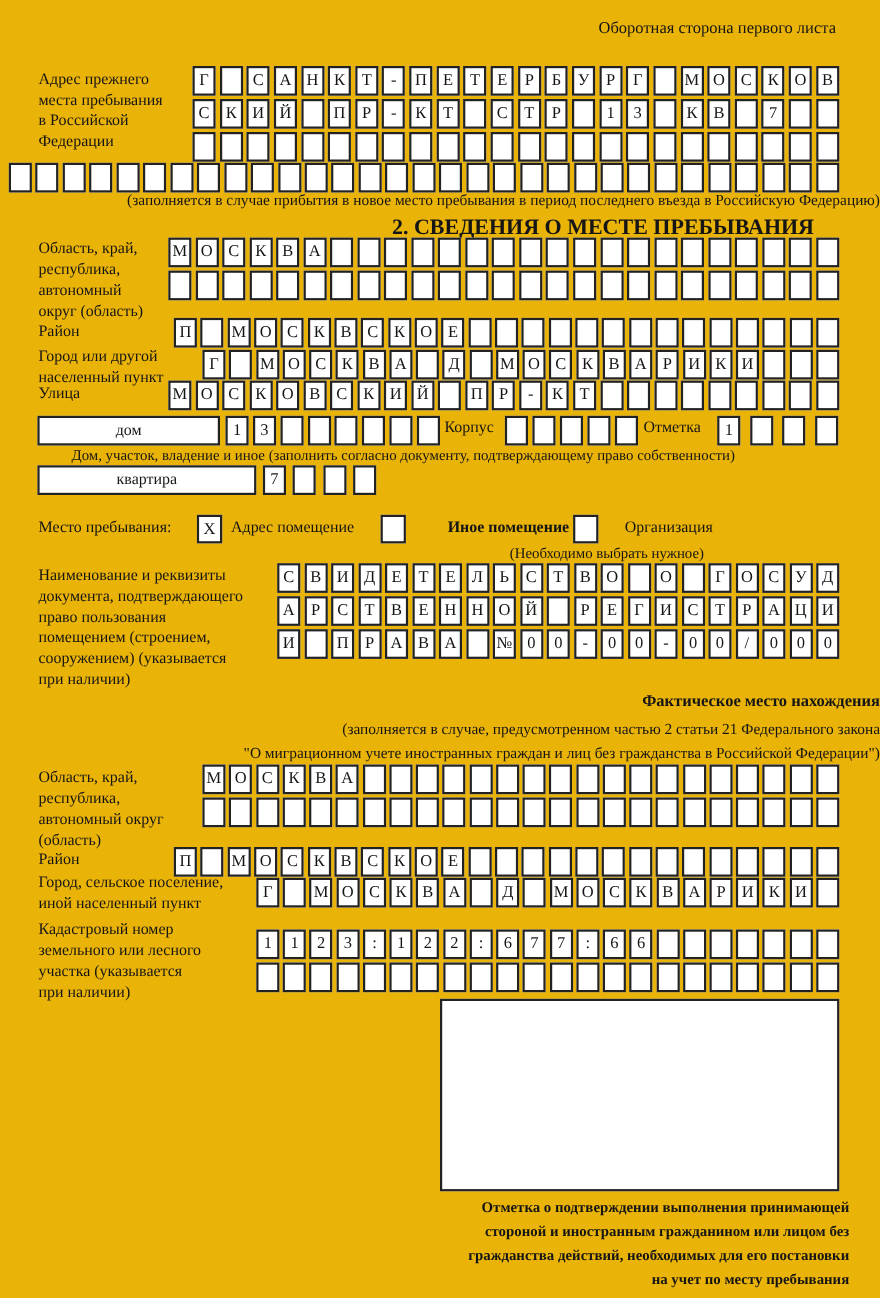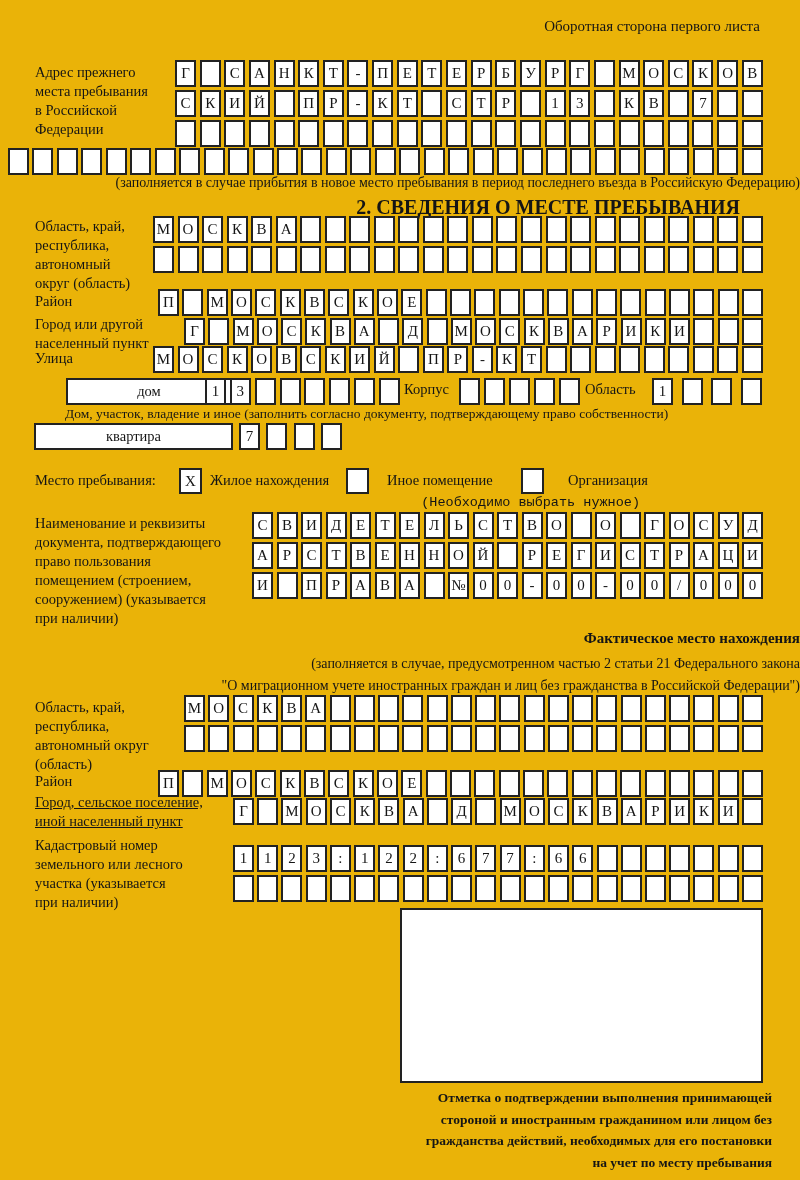--- a/index.html
+++ b/index.html
@@ -293,64 +293,64 @@
       <div class="cell"></div>
       <div class="cell"></div>
       <div class="cell"></div>
       <div class="cell"></div>
       <div class="cell"></div>
       <div class="cell"></div>
       <div class="cell"></div>
       <div class="cell"></div>
     </div>
 
-  <div class="abs labelbox" style="left:34px;top:378px;width:162px;margin-left:32px;">дом</div>
+  <div class="abs labelbox" style="left:34px;top:378px;width:162px;">дом</div>
   <div class="abs cellrow" style="left:205px;top:378px;width:195px;">
       <div class="cell">1</div>
       <div class="cell">3</div>
       <div class="cell"></div>
       <div class="cell"></div>
       <div class="cell"></div>
       <div class="cell"></div>
       <div class="cell"></div>
       <div class="cell"></div>
     </div>
   <div class="abs" style="left:404px;top:381px;font-size:14.5px;">Корпус</div>
   <div class="abs cellrow" style="left:459px;top:378px;width:121px;">
       <div class="cell"></div>
       <div class="cell"></div>
       <div class="cell"></div>
       <div class="cell"></div>
       <div class="cell"></div>
     </div>
-  <div class="abs" style="left:585px;top:381px;font-size:14.5px;">Область</div>
+  <div class="abs" style="left:585px;top:381px;font-size:14.5px;">Отметка</div>
   <div class="abs cellrow" style="left:652px;top:378px;width:110px;">
       <div class="cell">1</div>
       <div class="cell"></div>
       <div class="cell"></div>
       <div class="cell"></div>
     </div>
   <div class="abs caption" style="left:35px;top:406px;width:740px;">Дом, участок, владение и иное (заполнить согласно документу, подтверждающему право собственности)</div>
 
   <div class="abs labelbox" style="left:34px;top:423px;width:195px;">квартира</div>
   <div class="abs cellrow" style="left:239px;top:423px;width:103px;">
       <div class="cell">7</div>
       <div class="cell"></div>
       <div class="cell"></div>
       <div class="cell"></div>
     </div>
 
   <div class="abs" style="left:35px;top:472px;font-size:14.5px;">Место пребывания:</div>
   <div class="abs checkbox" style="left:179px;top:468px;">X</div>
-  <div class="abs" style="left:210px;top:472px;font-size:14.5px;">Жилое нахождения</div>
+  <div class="abs" style="left:210px;top:472px;font-size:14.5px;">Адрес помещение</div>
   <div class="abs checkbox" style="left:346px;top:468px;"></div>
-  <div class="abs" style="left:387px;top:472px;font-size:14.5px;">Иное помещение</div>
+  <div class="abs" style="left:407px;top:472px;font-size:14.5px;font-weight:bold;">Иное помещение</div>
   <div class="abs checkbox" style="left:521px;top:468px;"></div>
   <div class="abs" style="left:568px;top:472px;font-size:14.5px;">Организация</div>
-  <div class="abs center" style="left:160px;top:495px;width:480px;font-size:13.5px;font-family:Liberation Mono, monospace;">(Необходимо выбрать нужное)</div>
+  <div class="abs center" style="left:160px;top:495px;width:480px;font-size:13.5px;">(Необходимо выбрать нужное)</div>
 
   <div class="abs lbl" style="left:35px;top:514px;width:215px;">Наименование и реквизиты
 документа, подтверждающего
 право пользования
 помещением (строением,
 сооружением) (указывается
 при наличии)</div>
   <div class="abs cellrow" style="left:252px;top:512px;width:511px;">
       <div class="cell">С</div>
       <div class="cell">В</div>
@@ -504,21 +504,21 @@
       <div class="cell"></div>
       <div class="cell"></div>
       <div class="cell"></div>
       <div class="cell"></div>
       <div class="cell"></div>
       <div class="cell"></div>
       <div class="cell"></div>
       <div class="cell"></div>
     </div>
 
-  <div class="abs lbl" style="left:35px;top:793px;width:200px;text-decoration:underline;">Город, сельское поселение,
+  <div class="abs lbl" style="left:35px;top:793px;width:200px;">Город, сельское поселение,
 иной населенный пункт</div>
   <div class="abs cellrow" style="left:233px;top:798px;width:530px;">
       <div class="cell">Г</div>
       <div class="cell"></div>
       <div class="cell">М</div>
       <div class="cell">О</div>
       <div class="cell">С</div>
       <div class="cell">К</div>
       <div class="cell">В</div>
       <div class="cell">А</div>

